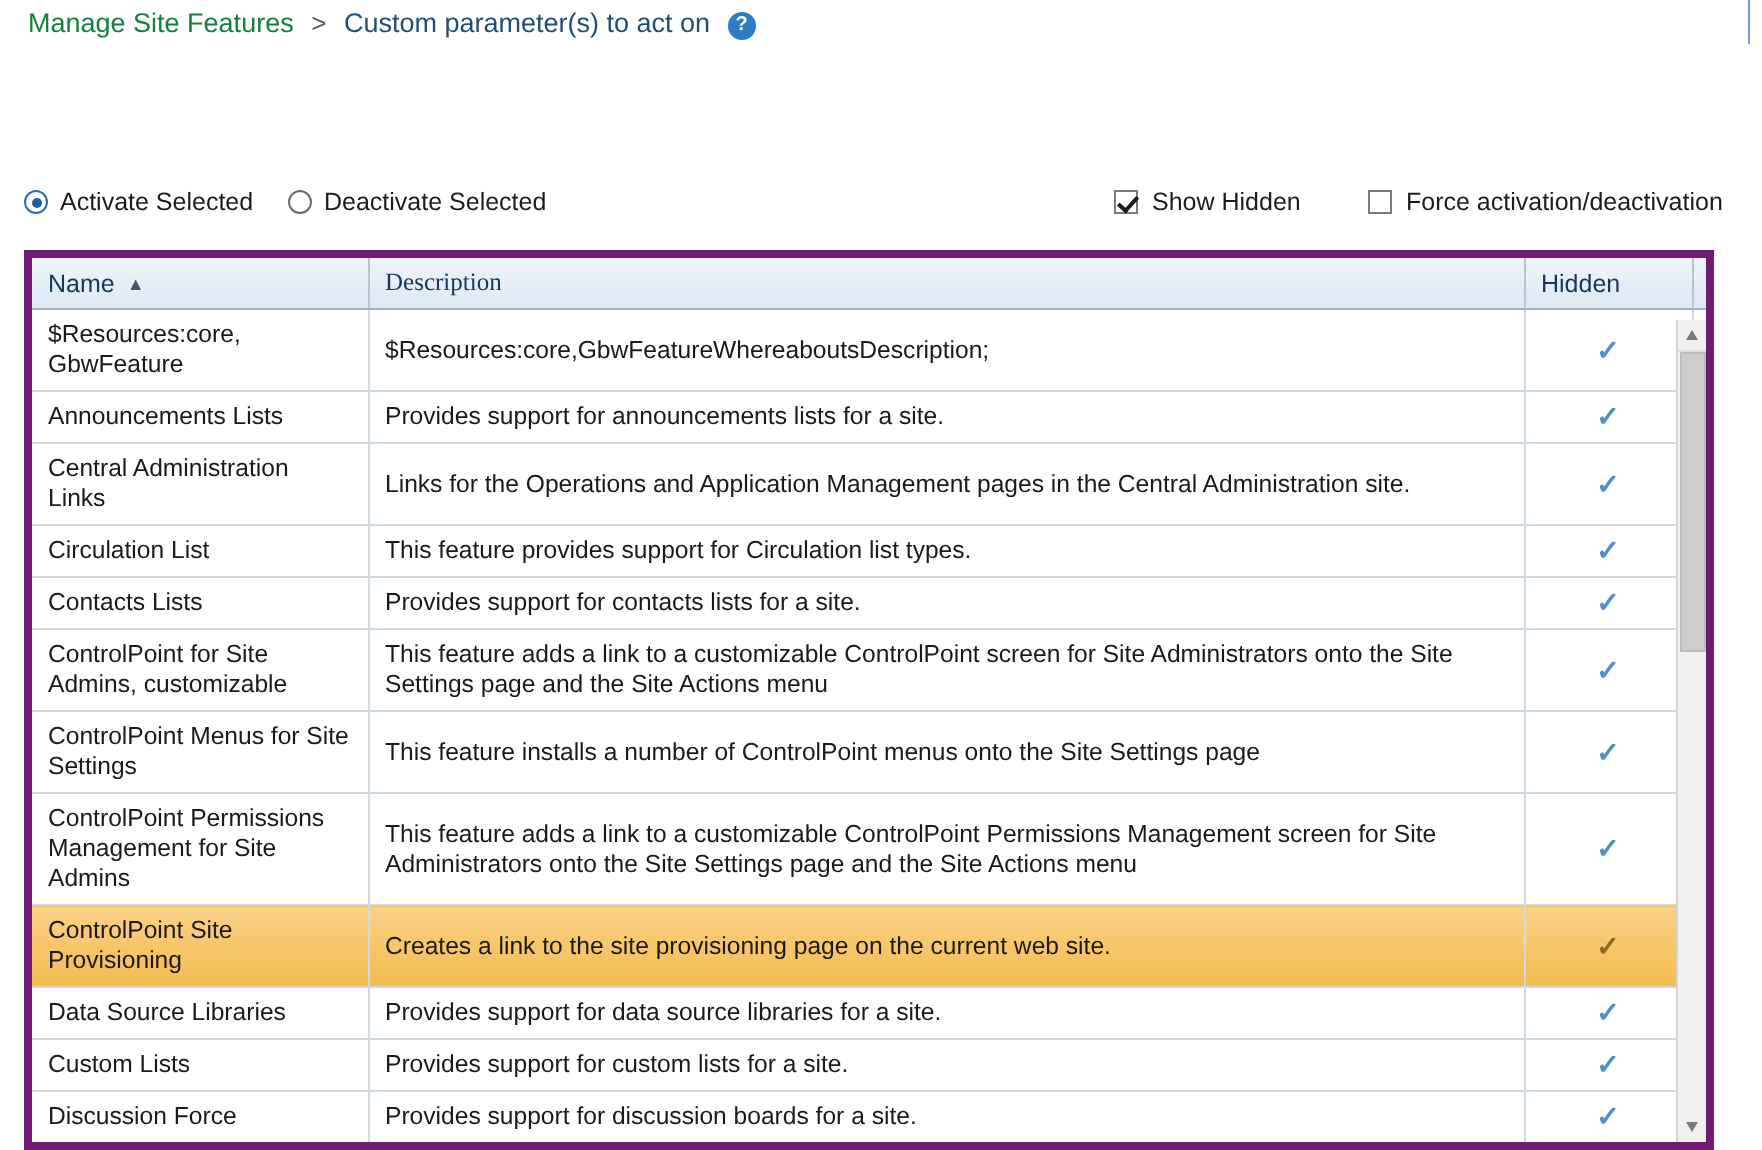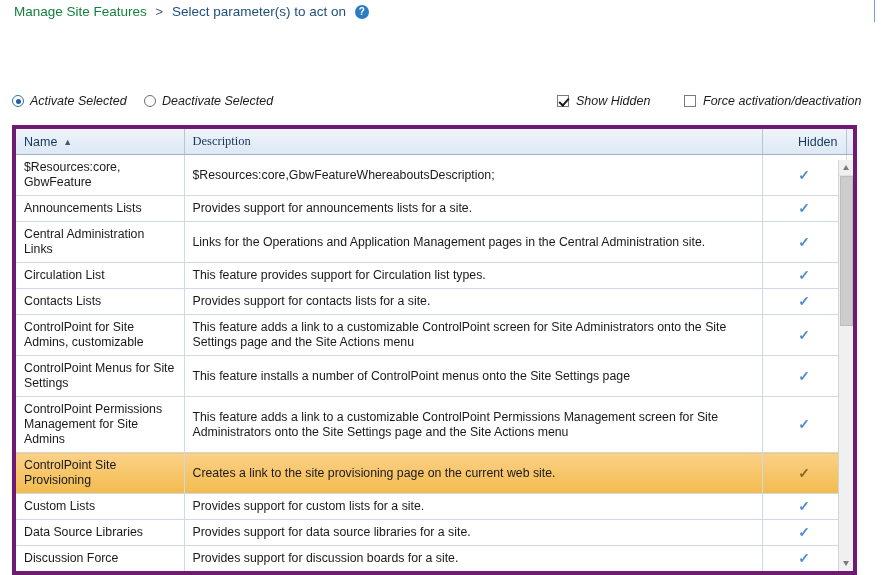--- a/index.html
+++ b/index.html
@@ -61,21 +61,20 @@
     background: #6f9ed8;
   }
 
   
   .options-row {
     position: absolute;
     top: 94px;
     left: 8px;
     right: 14px;
     height: 20px;
-    font-style: italic;
   }
   .opt {
     position: absolute;
     font-size: 12.5px;
     color: #1c1c1c;
     white-space: nowrap;
     display: flex;
     align-items: center;
     cursor: pointer;
   }
@@ -154,21 +153,21 @@
     font-weight: normal;
     color: #16385d;
     text-align: left;
     padding: 5px 8px;
     height: 20px;
     box-sizing: border-box;
     background-image: linear-gradient(to bottom, #eef4fa 0%, #dde8f4 100%);
   }
   th.col-name { width: 168px; }
   th.col-desc { width: 578px; font-family: Liberation Serif, serif; }
-  th.col-hidden { width: 84px; text-align: right; }
+  th.col-hidden { width: 84px; text-align: left; }
   th.col-pad { width: 15px; border-right: none; }
   .sort-arrow {
     display: inline-block;
     margin-left: 6px;
     font-size: 9px;
     color: #43566b;
     vertical-align: 1px;
   }
   tbody td {
     border-right: 1px solid #cfd9e4;
@@ -241,21 +240,21 @@
 </head>
 <body>
 
 <div id="app">
 
   <div class="right-rule"></div>
 
   <div class="breadcrumb">
     <span class="crumb">Manage Site Features</span>
     <span class="sep">&gt;</span>
-    <span class="crumb-current">Select parameter(s) to act on</span>
+    <span class="crumb-current">Custom parameter(s) to act on</span>
     <span class="help-icon">?</span>
   </div>
 
   <div class="options-row">
 
     <div class="opt" id="opt-activate">
       <span class="radio checked"></span>
       <span>Activate Selected</span>
     </div>
 
@@ -337,28 +336,28 @@
             <td class="c-hidden"><span class="check-glyph">✓</span></td>
             <td class="c-pad"></td>
           </tr>
           <tr class="selected">
             <td class="c-name">ControlPoint Site Provisioning</td>
             <td class="c-desc">Creates a link to the site provisioning page on the current web site.</td>
             <td class="c-hidden"><span class="check-glyph">✓</span></td>
             <td class="c-pad"></td>
           </tr>
           <tr>
+            <td class="c-name">Data Source Libraries</td>
+            <td class="c-desc">Provides support for data source libraries for a site.</td>
+            <td class="c-hidden"><span class="check-glyph">✓</span></td>
+            <td class="c-pad"></td>
+          </tr>
+          <tr>
             <td class="c-name">Custom Lists</td>
             <td class="c-desc">Provides support for custom lists for a site.</td>
-            <td class="c-hidden"><span class="check-glyph">✓</span></td>
-            <td class="c-pad"></td>
-          </tr>
-          <tr>
-            <td class="c-name">Data Source Libraries</td>
-            <td class="c-desc">Provides support for data source libraries for a site.</td>
             <td class="c-hidden"><span class="check-glyph">✓</span></td>
             <td class="c-pad"></td>
           </tr>
           <tr>
             <td class="c-name">Discussion Force</td>
             <td class="c-desc">Provides support for discussion boards for a site.</td>
             <td class="c-hidden"><span class="check-glyph">✓</span></td>
             <td class="c-pad"></td>
           </tr>
           <tr>

